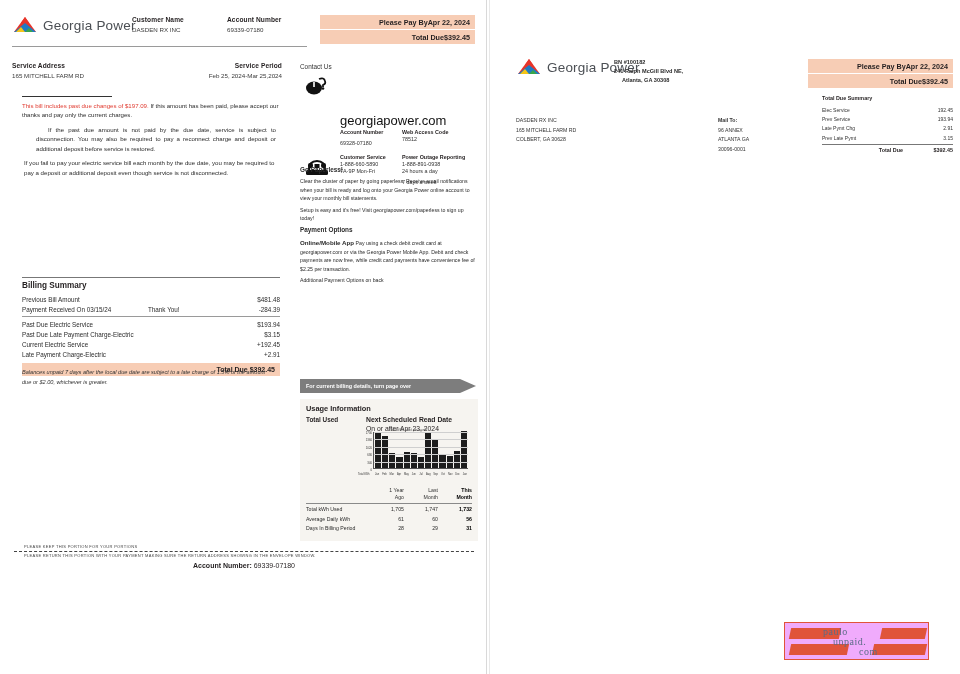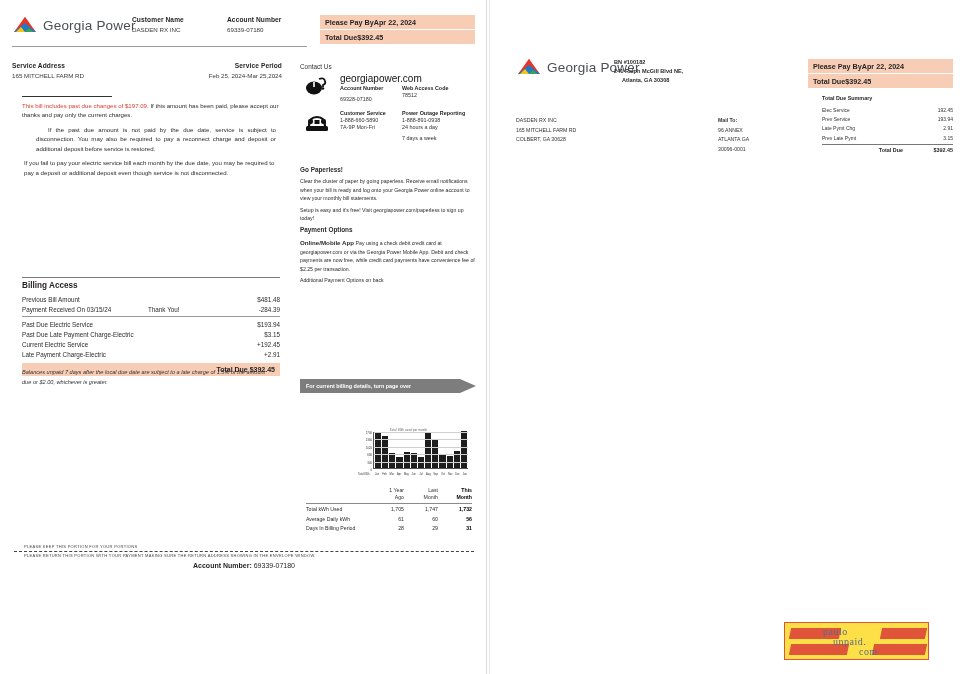--- a/index.html
+++ b/index.html
@@ -54,29 +54,29 @@
   .totbar { background:#f7cdb5; text-align:right; font-size:7px; font-weight:bold; padding:3px 5px; margin-top:4px; }
   .note-it { position:absolute; left:22px; top:368px; width:250px; font-size:5.6px; font-style:italic; line-height:1.7; color:#333; }
 
   
   .keep1 { position:absolute; left:24px; top:544px; font-size:4px; letter-spacing:.3px; color:#444; }
   .dash { position:absolute; left:14px; top:551px; width:460px; border-top:1px dashed #444; }
   .keep2 { position:absolute; left:24px; top:553px; font-size:4px; letter-spacing:.3px; color:#444; }
   .acctline { position:absolute; left:14px; top:562px; width:460px; text-align:center; font-size:7px; }
   .acctline b { font-weight:bold; }
   .paybox { position:absolute; left:320px; top:15px; width:155px; background:#f7cdb5; }
-  .pb-row { display:flex; justify-content:flex-start; padding:2.5px 5px; font-size:7.2px; font-weight:bold; }
+  .pb-row { display:flex; justify-content:flex-end; padding:2.5px 5px; font-size:7.2px; font-weight:bold; }
   .pb-sep { height:1px; background:#fff; }
 
   .contact-h { position:absolute; left:300px; top:63px; font-size:6.4px; color:#333; }
   .cbox { position:absolute; left:300px; top:73px; width:180px; }
   .crow { display:flex; gap:6px; margin-bottom:8px; }
   .cicon { width:34px; flex:none; display:flex; align-items:flex-start; justify-content:center; padding-top:3px; }
   .cbody { flex:1; }
-  .site { font-size:10px; color:#111; margin-bottom:1px; }
+  .site { font-size:13px; color:#111; margin-bottom:1px;margin-top:40px; }
   .cc { display:flex; }
   .cc .c1 { width:62px; }
   .cc .c2 { width:88px; }
   .cl { font-size:5.4px; font-weight:bold; }
   .cv { font-size:5.4px; color:#333; margin-top:5px; }
   .cv2 { font-size:5.4px; color:#333; margin-top:1px; }
 
   .gp-sec { position:absolute; left:300px; top:165px; width:178px; font-size:5.2px; line-height:1.62; color:#2b2b2b; }
   .gp-sec h4 { margin:0 0 2px 0; font-size:6.4px; }
   .gp-sec p { margin:0 0 3px 0; }
@@ -132,21 +132,21 @@
   .tds h4 { margin:0 0 4px 0; font-size:5.4px; }
   .tdrow { display:flex; font-size:5px; padding:1.7px 0; color:#333; }
   .tdrow .n { flex:1; }
   .tdrow .a { width:40px; text-align:right; }
   .tdline { height:.8px; background:#777; margin:1.5px 0 2px; }
   .tdtot { display:flex; font-size:5.4px; font-weight:bold; }
   .tdtot .n { flex:1; text-align:right; padding-right:10px; }
   .tdtot .a { width:40px; text-align:right; }
 
   
-  .wm { position:absolute; left:784px; top:622px; width:145px; height:38px; border:1.2px solid #e0543a; background:#fde047; }
+  .wm { position:absolute; left:784px; top:622px; width:145px; height:38px; border:1.2px solid #e0543a; background:#f0abfc; }
   .wm .b { position:absolute; background:#e0543a; }
   .wm .t { position:absolute; font-family:"Liberation Serif", serif; color:#5a6b86; font-size:10px; letter-spacing:.5px; }
 </style>
 </head>
 <body>
 
 <div class="page">
 
   <div class="vdiv"></div>
   <div class="vdiv2"></div>
@@ -194,21 +194,21 @@
   <div class="underline-sm"></div>
 
   <div class="notice">
     <p><span class="red">This bill includes past due changes of $197.09.</span><span> If this amount has been paid, please accept our thanks and pay only the current charges.</span></p>
     <p class="ind">If the past due amount is not paid by the due date, service is subject to disconnection. You may also be required to pay a reconnect charge and deposit or additional deposit before service is restored.</p>
     <p class="ind2">If you fail to pay your electric service bill each month by the due date, you may be required to pay a deposit or additional deposit even though service is not disconnected.</p>
   </div>
 
   <div class="bs-rule"></div>
   <div class="billing">
-    <h3>Billing Access</h3>
+    <h3>Billing Summary</h3>
 
     <div class="brow">
       <div class="n">Previous Bill Amount</div>
       <div class="m"></div>
       <div class="a">$481.48</div>
     </div>
     <div class="brow">
       <div class="n">Payment Received On 03/15/24</div>
       <div class="m">Thank You!</div>
       <div class="a">-284.39</div>
@@ -321,20 +321,30 @@
     <p><span class="inl">Online/Mobile App</span><span> Pay using a check debit credit card at georgiapower.com or via the Georgia Power Mobile App. Debit and check payments are now free, while credit card payments have convenience fee of $2.25 per transaction.</span></p>
     <p>Additional Payment Options on back</p>
   </div>
 
   <div class="arrowbar">
     <div class="body"></div>
     <div class="tip"></div>
     <span>For current billing details, turn page over</span>
   </div>
 
+  <div class="usage">
+    <h3>Usage Information</h3>
+    <div class="u-top">
+      <div class="u-left">Total Used</div>
+      <div class="u-right">
+        <div class="t1">Next Scheduled Read Date</div>
+        <div class="t2">On or after Apr 23, 2024</div>
+      </div>
+    </div>
+  </div>
 
   <div class="chart-note">Total kWh used per month</div>
   <div class="chart-wrap">
     <div class="chart">
       <div class="c-plot">
         <div class="bars" id="chart-bars">
             <div class="bar" title="Jan: 1705" style="height: 100.294%;"></div>
             <div class="bar" title="Feb: 1520" style="height: 89.4118%;"></div>
             <div class="bar" title="Mar: 700" style="height: 41.1765%;"></div>
             <div class="bar" title="Apr: 520" style="height: 30.5882%;"></div>

